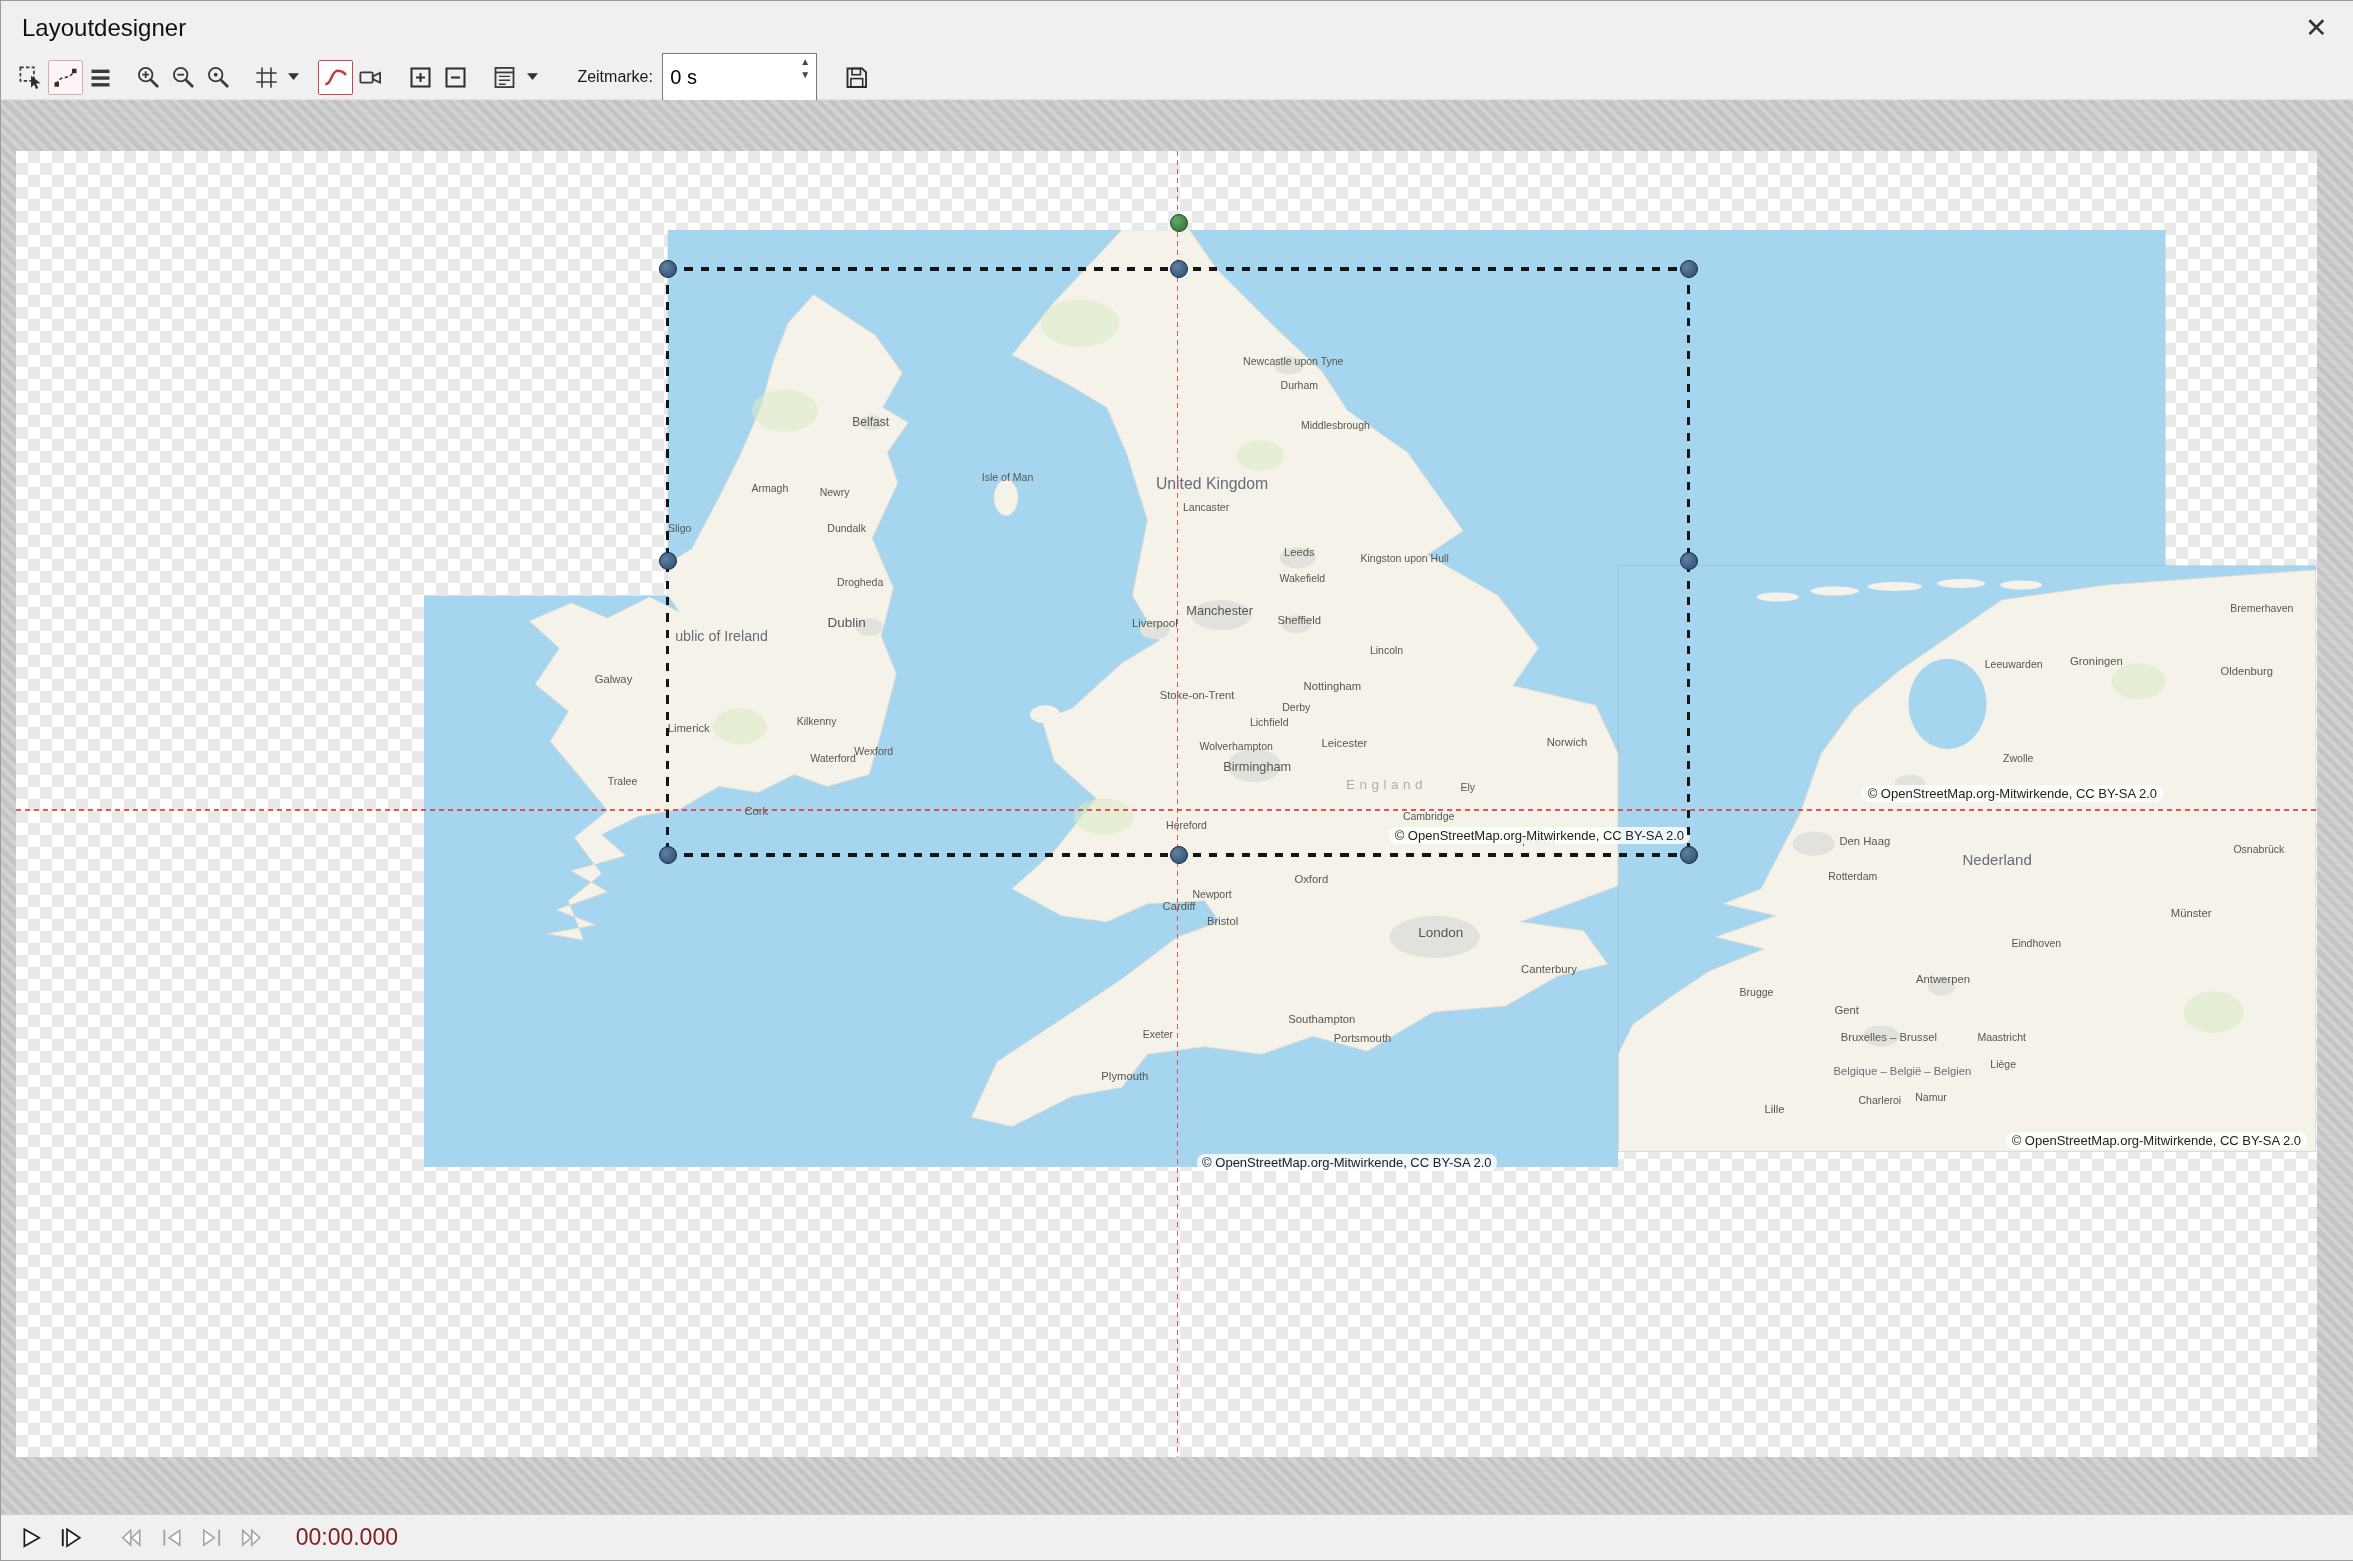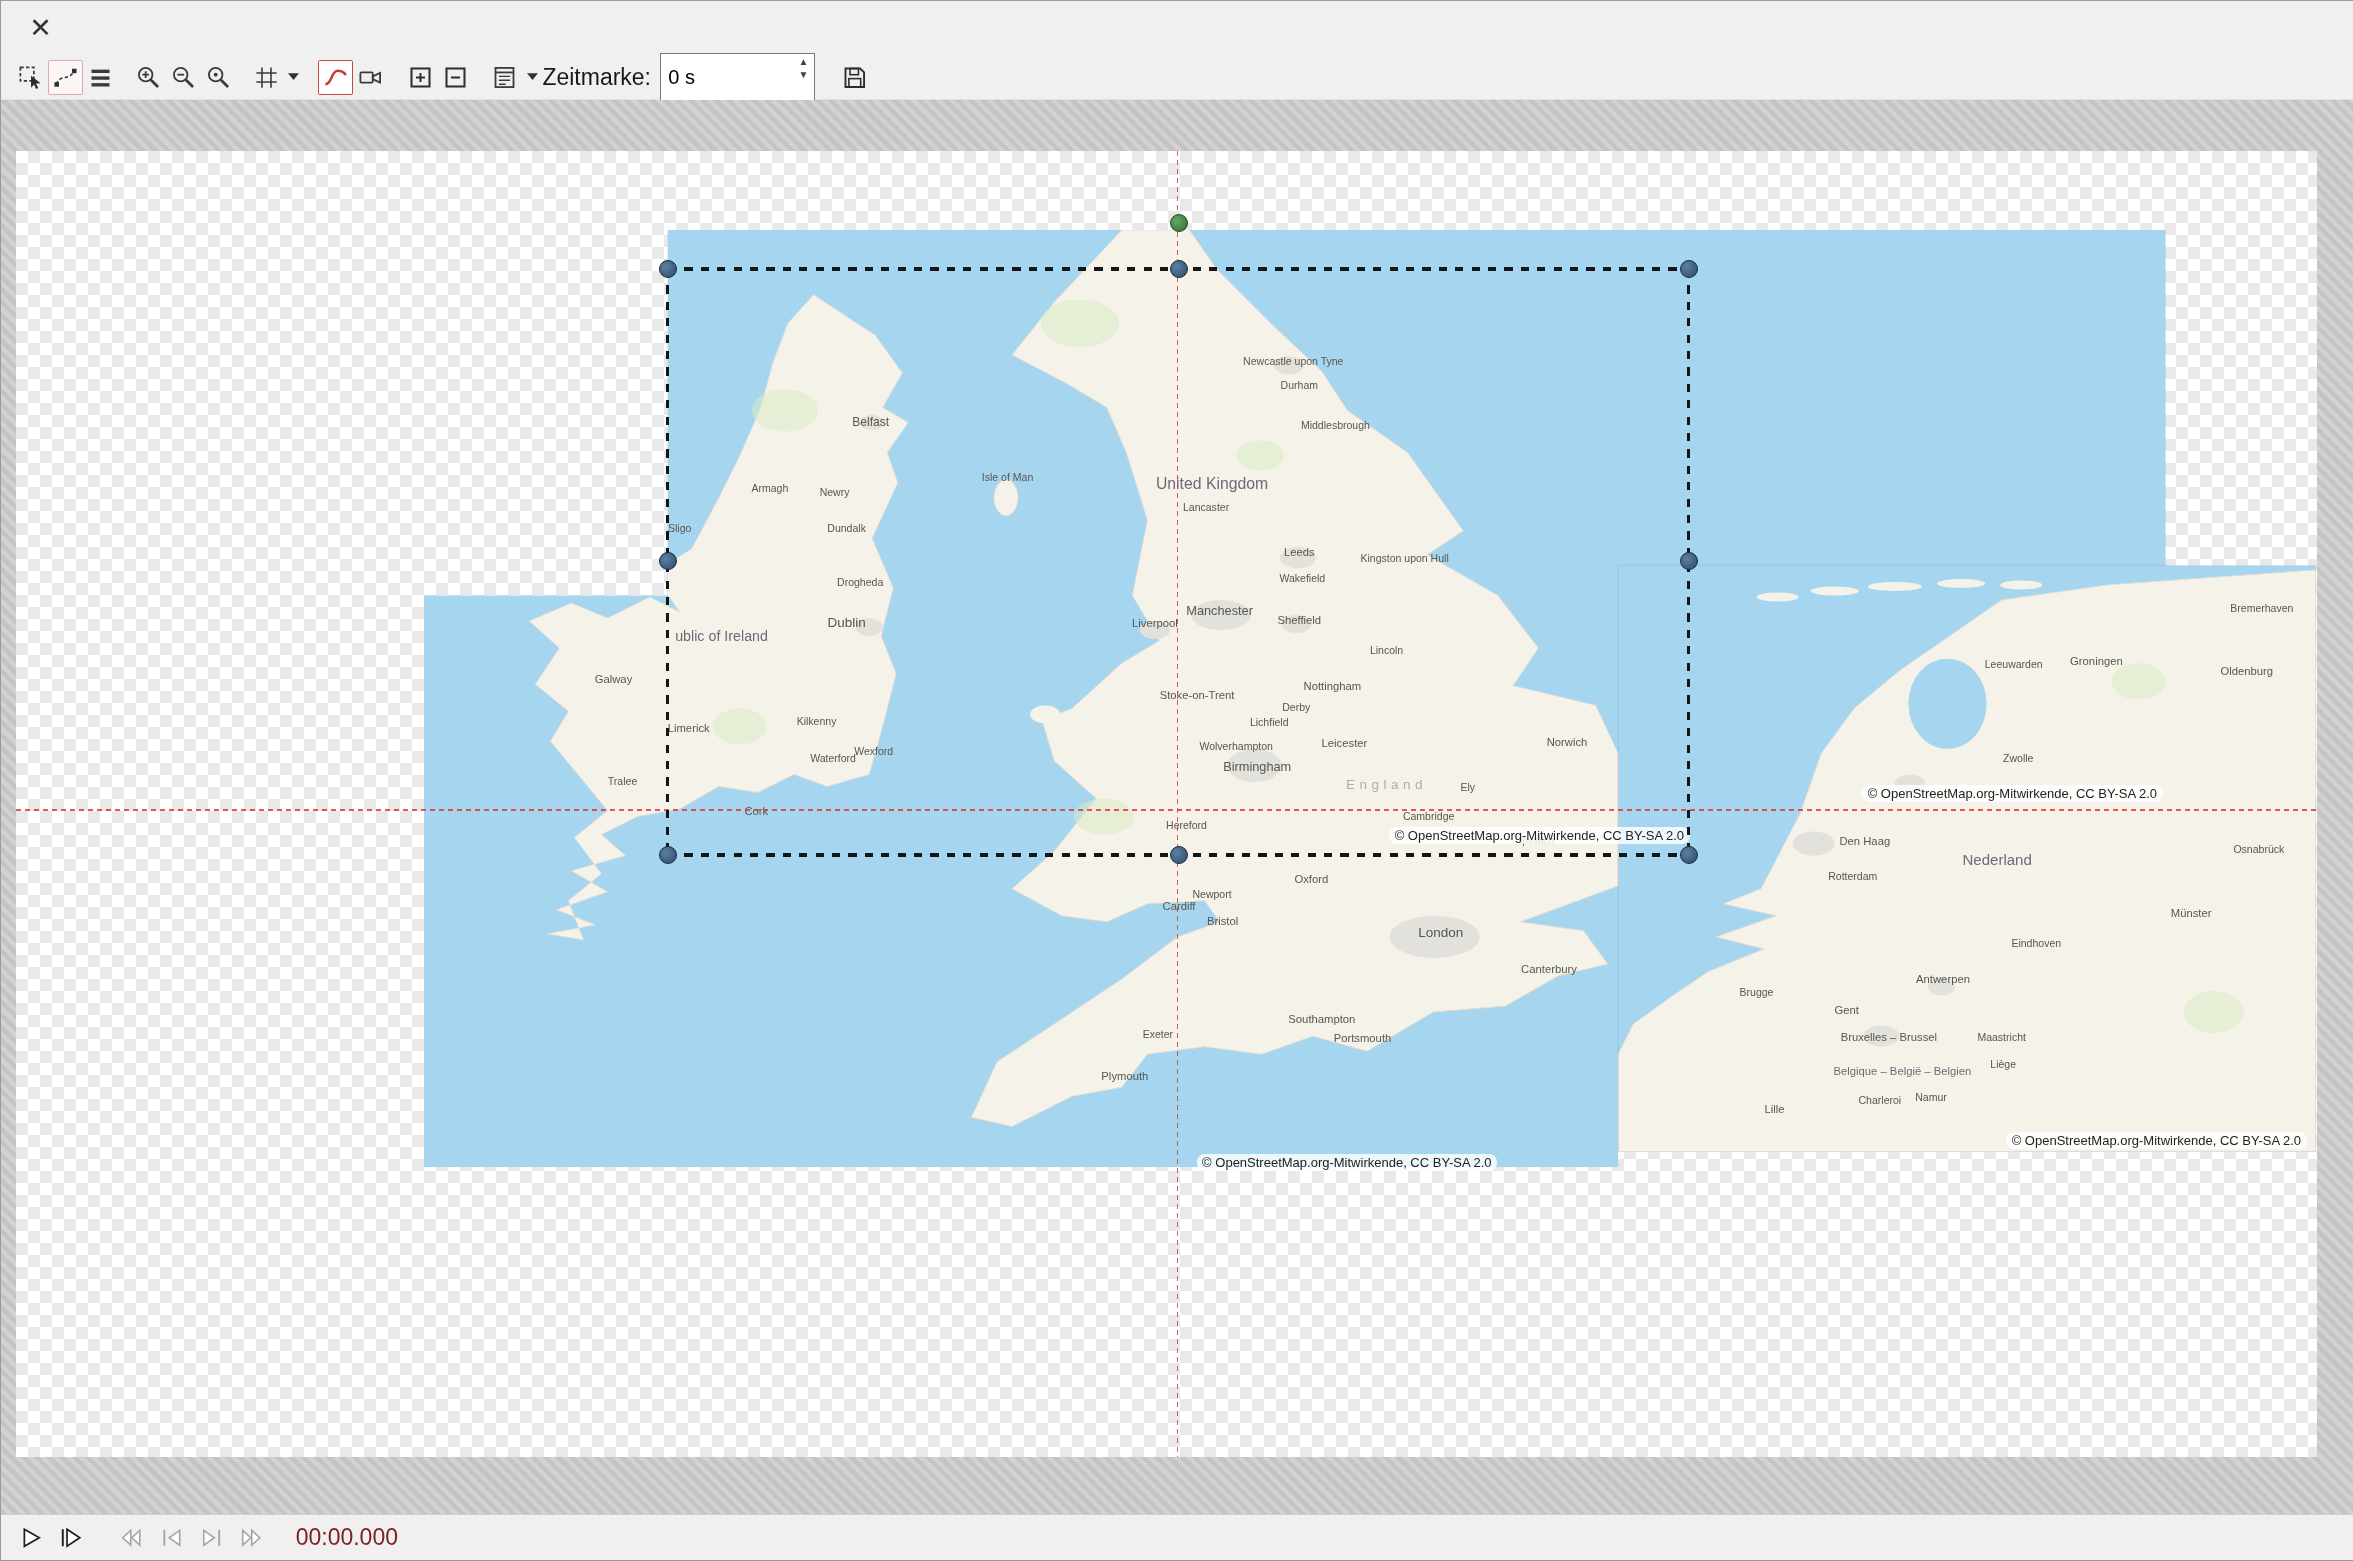--- a/index.html
+++ b/index.html
@@ -11,21 +11,21 @@
   .titlebar .title{font-size:24px;color:#101010;flex:1}
   .close{font-size:27px;color:#333;line-height:1;padding:1.8px 7.3px;cursor:default}
 
   
   .toolbar{height:44px;flex:0 0 44px;display:flex;align-items:center;background:#f0f0f0;border-bottom:0.9px solid #e3e3e3;padding-left:12px}
   .tool{width:35px;height:35px;display:flex;align-items:center;justify-content:center;border:1.8px solid transparent;border-radius:1.8px;box-sizing:border-box;flex:0 0 auto}
   .tool svg{width:27px;height:27px;display:block}
   .tool.toggled-soft{border-color:#ddaaaa;background:#fdf5f5}
   .tool.toggled-red{border-color:#c74747;background:#ffffff}
   .caretbtn{width:20px;height:35px;display:flex;align-items:center;justify-content:center;flex:0 0 auto}
-  .tb-label{font-size:23px;color:#1a1a1a;flex:0 0 auto}
+  .tb-label{font-size:16px;color:#1a1a1a;margin-left:35px;flex:0 0 auto}
   .spinwrap{position:relative;margin-left:9px;flex:0 0 auto}
   .spinwrap input{width:155px;height:48px;border:0.9px solid #787878;background:#fff;font-family:"Liberation Sans",sans-serif;font-size:20px;padding:0 24px 0 7.3px;box-sizing:border-box}
   .spinner{position:absolute;right:2.7px;top:2.7px;width:18px;height:25.5px;display:flex;flex-direction:column}
   .spinner div{flex:1;display:flex;align-items:center;justify-content:center;font-size:10px;color:#444;line-height:1}
   .savebtn{margin-left:22px}
 
   
   .workspace{flex:1;position:relative;background:repeating-linear-gradient(45deg,#c4c4c4 0 4.6px,#d2d2d2 4.6px 9px);overflow:hidden}
   .canvas{position:absolute;left:14.6px;top:51px;width:2301px;height:1306px;background-color:#ffffff;
     background-image:conic-gradient(#e9e9e9 90deg,#ffffff 90deg 180deg,#e9e9e9 180deg 270deg,#ffffff 270deg);
@@ -56,20 +56,21 @@
   .tbtn svg{width:25.5px;height:25.5px;display:block}
   .tgap{width:12.8px;flex:0 0 auto}
   .time{font-size:23px;color:#7f1d1d;margin-left:20px}
 </style>
 </head>
 <body>
 
 <div class="window">
 
   <div class="titlebar">
+    <span class="title">Layoutdesigner</span>
     <span class="close">✕</span>
   </div>
 
   <div class="toolbar">
     <div class="tool">
       <svg viewBox="0 0 24 24">
         <rect x="3" y="3" width="12" height="12" fill="none" stroke="#3a3a3a" stroke-width="1.5" stroke-dasharray="3 2"></rect>
         <path d="M12.5 10.5 L21 17 L16.9 17.4 L18.9 21.4 L17 22.3 L15.2 18.3 L12.5 21 Z" fill="#2e2e2e"></path>
       </svg>
     </div>

